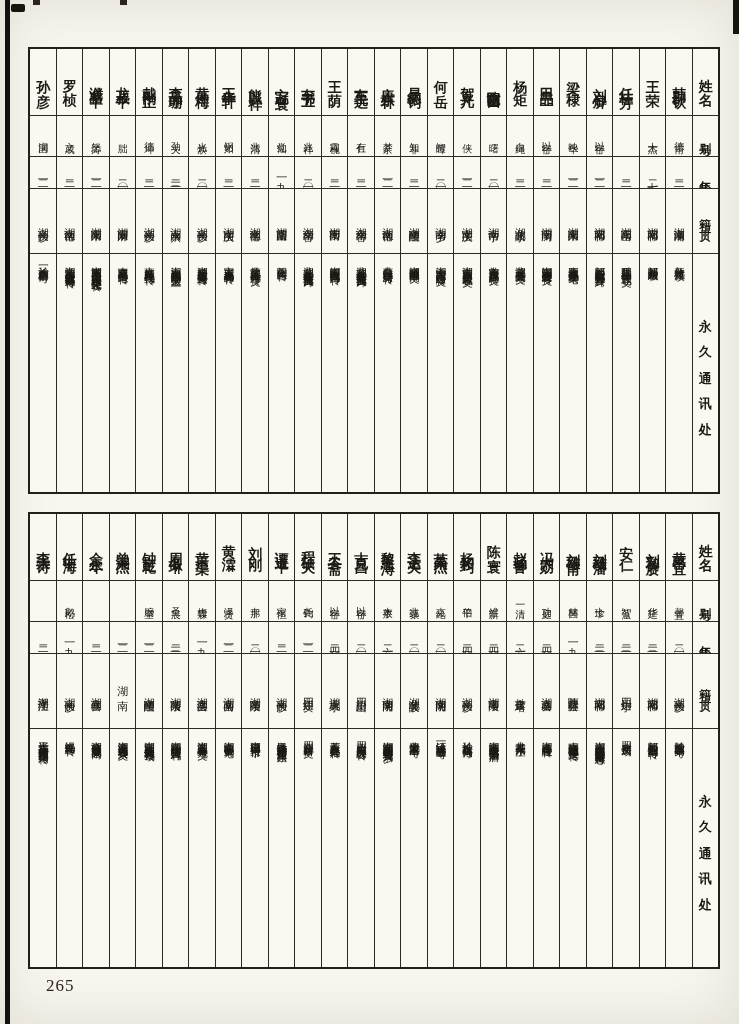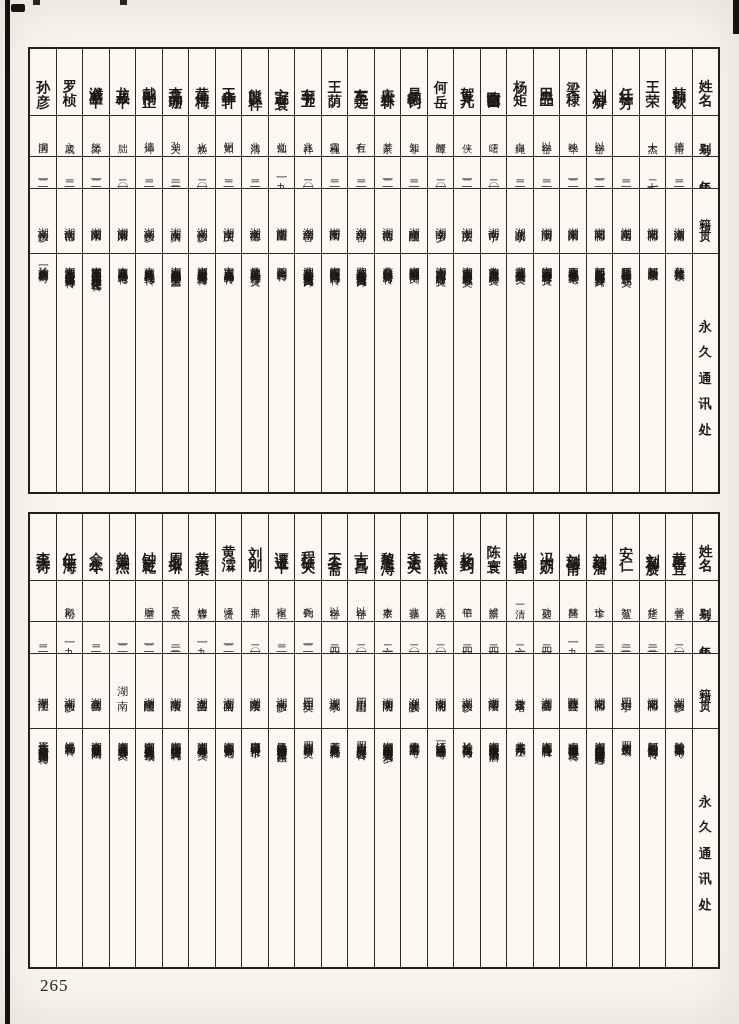--- a/index.html
+++ b/index.html
@@ -39,21 +39,21 @@
   .hcol .c-alias .vt,.hcol .c-age .vt{font-size:12px;font-weight:700;letter-spacing:3px;}
   .hcol .c-native .vt{font-size:12px;font-weight:700;letter-spacing:12px;}
   .hcol .c-addr{align-items:center;padding-top:0;}
   .hcol .c-addr .vt{font-size:13px;font-weight:700;letter-spacing:26px;}
 
   #table1{left:28px;top:47px;width:688px;height:443px;}
   #table1 .c-native{height:64px;}
   #table2{left:28px;top:512px;width:688px;height:453px;}
   #table2 .c-native{height:74px;}
 
-  .pageno{position:absolute;left:40px;top:976px;font-size:17px;color:#2a261f;letter-spacing:1px;}
+  .pageno{position:absolute;left:46px;top:976px;font-size:17px;color:#2a261f;letter-spacing:1px;}
 </style>
 </head>
 <body>
 
 <div class="page">
   <div class="edge-left"></div>
   <div class="blob-tl"></div>
   <div class="sliver-tr"></div>
   <div class="tick-top" style="left:33px;"></div>
   <div class="tick-top" style="left:120px;"></div>

